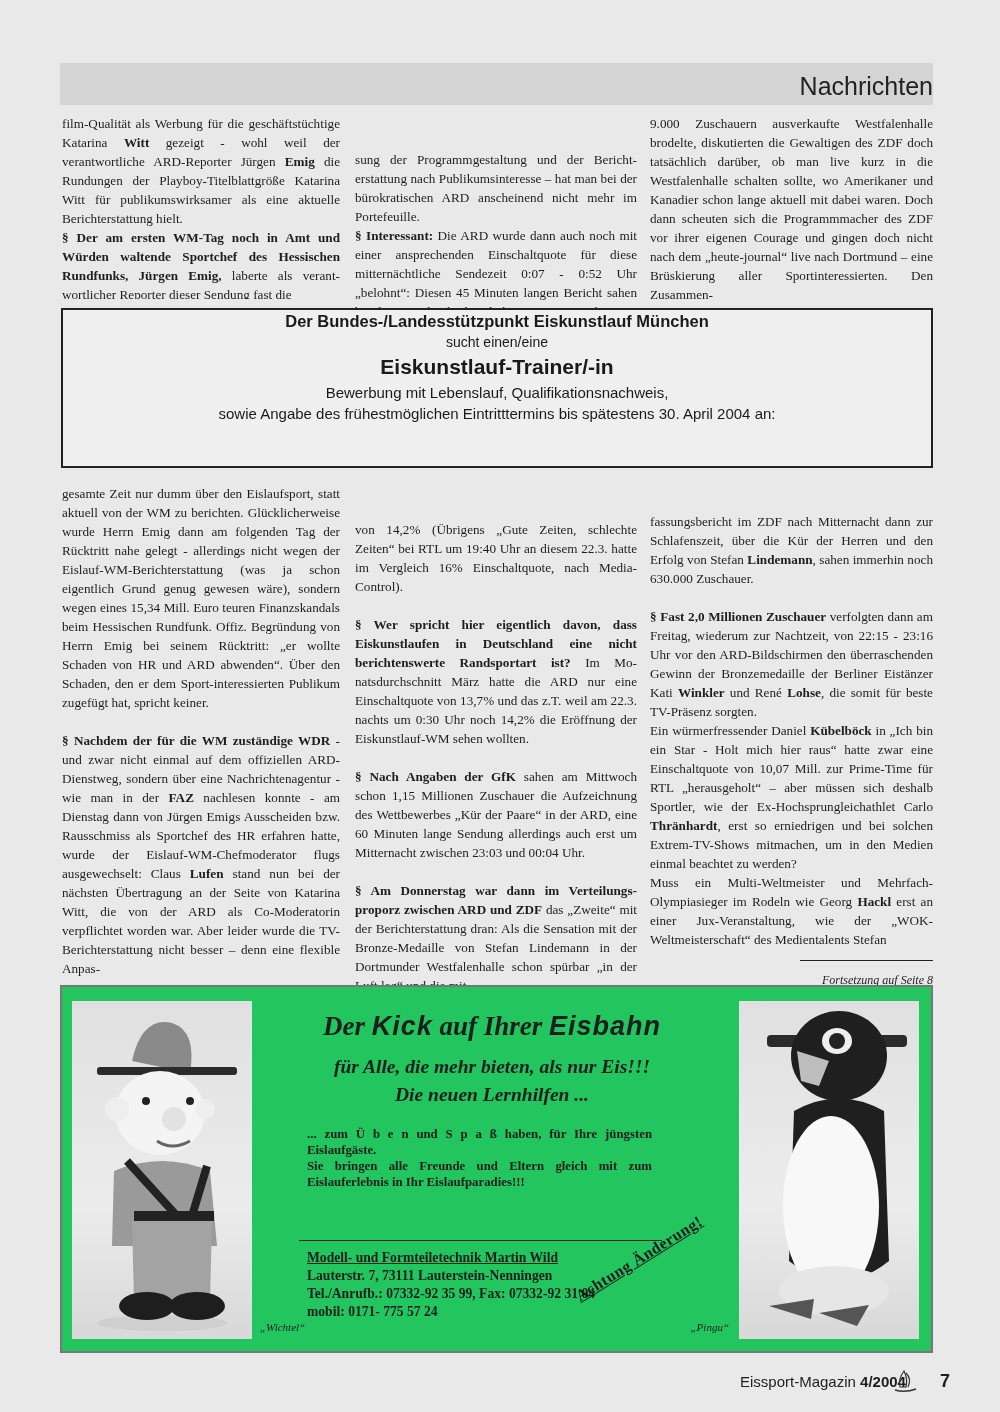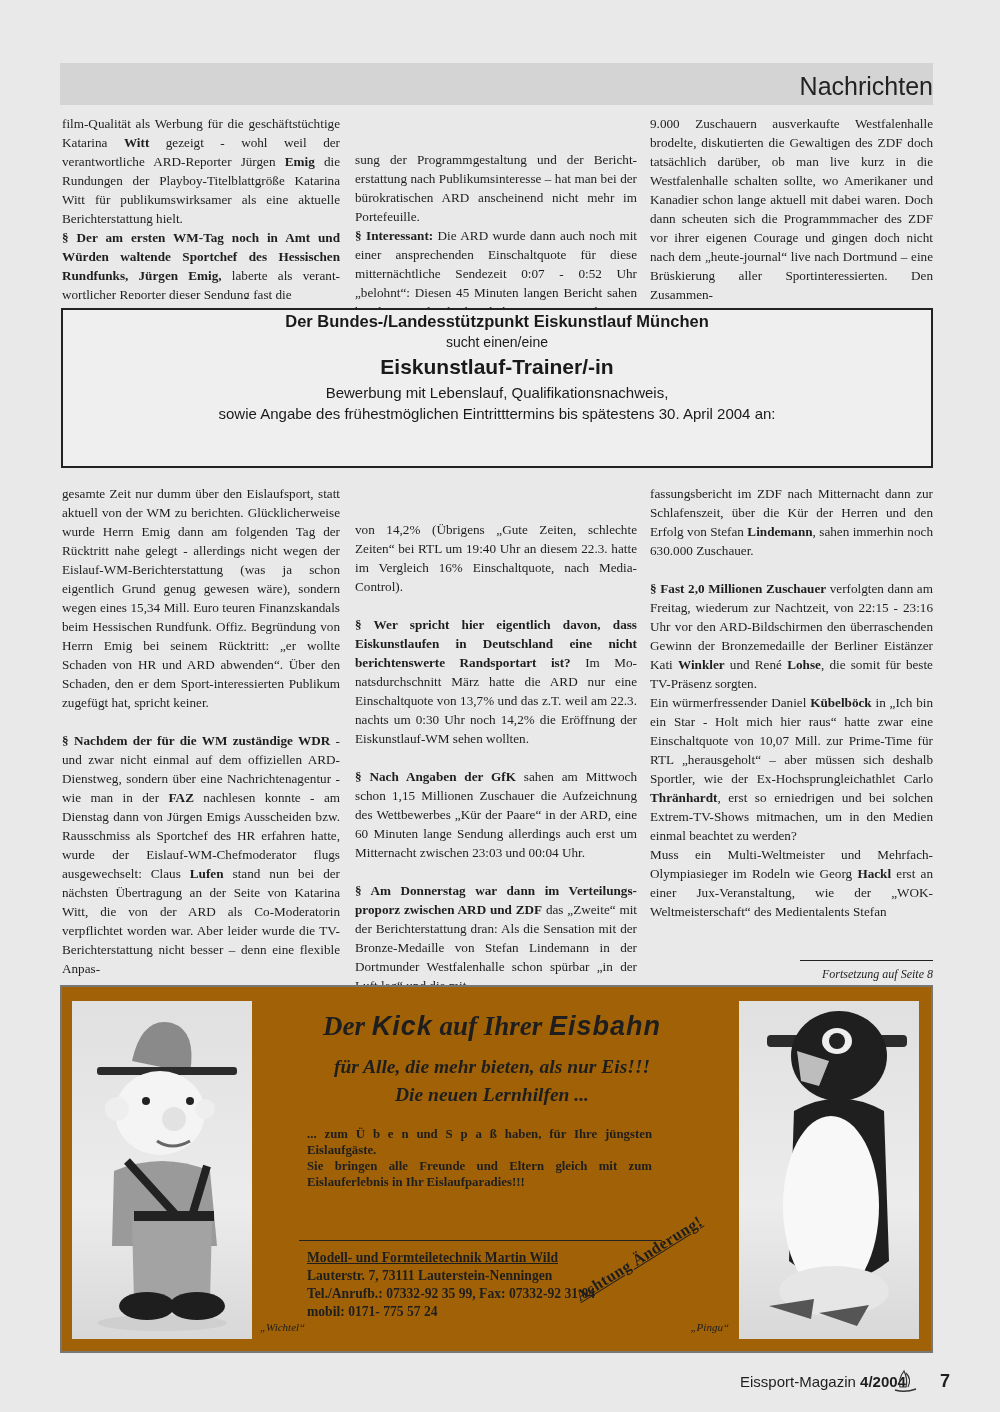--- a/index.html
+++ b/index.html
@@ -42,28 +42,28 @@
     font-family: "Liberation Sans", sans-serif;
     color: #1a1a1a;
   }
   .job-ad .l1 { font-size: 16.5px; font-weight: bold; line-height: 22px; }
   .job-ad .l2 { font-size: 14px; line-height: 20px; }
   .job-ad .l3 { font-size: 21px; font-weight: bold; line-height: 30px; }
   .job-ad .l4 { font-size: 15px; line-height: 21px; }
 
   .continued {
     position: absolute; left: 800px; top: 960px; width: 133px;
-    border-top: 1.5px solid #222; padding-top: 6px;
+    border-top: 1.5px solid #222; padding-top: 12px;
     font-style: italic; font-size: 12px; text-align: right;
   }
 
   .product-ad {
     position: absolute; left: 60px; top: 985px; width: 873px; height: 368px;
     border: 2px solid #777;
-    background: #a16207;
+    background: #22c55e;
     box-sizing: border-box;
   }
   .photo {
     position: absolute; top: 14px; width: 180px; height: 338px;
     background: linear-gradient(180deg, #e0e0e0, #ececec 60%, #d8d8d8);
   }
   .photo.left { left: 10px; }
   .photo.right { right: 12px; }
   .photo svg { width: 100%; height: 100%; display: block; }
 
@@ -129,21 +129,21 @@
 <div class="col c1 bot">
   <p>gesamte Zeit nur dumm über den Eislaufsport, statt aktuell von der WM zu berichten. Glücklicherweise wurde Herrn Emig dann am folgenden Tag der Rücktritt nahe gelegt - allerdings nicht wegen der Eislauf-WM-Be­richterstattung (was ja schon eigentlich Grund genug gewesen wäre), sondern wegen eines 15,34 Mill. Euro teuren Finanzskandals beim Hessischen Rundfunk. Offiz. Begründung von Herrn Emig bei seinem Rücktritt: „er wollte Schaden von HR und ARD abwenden“. Über den Schaden, den er dem Sport-interessierten Publikum zugefügt hat, spricht keiner.</p>
   <p class="gap"><b>§ Nachdem der für die WM zuständige WDR</b> - und zwar nicht einmal auf dem offiziellen ARD-Dienstweg, sondern über eine Nachrich­tenagentur - wie man in der <b>FAZ</b> nachlesen konnte - am Dienstag dann von Jürgen Emigs Ausscheiden bzw. Rausschmiss als Sportchef des HR erfahren hatte, wurde der Eislauf-WM-Chefmoderator flugs ausgewechselt: Claus <b>Lufen</b> stand nun bei der nächsten Übertragung an der Seite von Katarina Witt, die von der ARD als Co-Moderatorin verpflichtet worden war. Aber leider wurde die TV-Berichterstat­tung nicht besser – denn eine flexible Anpas-</p>
 </div>
 <div class="col c2 bot">
   <p>von 14,2% (Übrigens „Gute Zeiten, schlechte Zeiten“ bei RTL um 19:40 Uhr an diesem 22.3. hatte im Vergleich 16% Einschaltquote, nach Media-Control).</p>
   <p class="gap"><b>§ Wer spricht hier eigentlich davon, dass Eiskunstlaufen in Deutschland eine nicht berichtenswerte Randsportart ist?</b> Im Mo­natsdurchschnitt März hatte die ARD nur eine Einschaltquote von 13,7% und das z.T. weil am 22.3. nachts um 0:30 Uhr noch 14,2% die Eröffnung der Eiskunstlauf-WM sehen woll­ten.</p>
   <p class="gap"><b>§ Nach Angaben der GfK</b> sahen am Mittwoch schon 1,15 Millionen Zuschauer die Aufzeich­nung des Wettbewerbes „Kür der Paare“ in der ARD, eine 60 Minuten lange Sendung allerdings auch erst um Mitternacht zwischen 23:03 und 00:04 Uhr.</p>
   <p class="gap"><b>§ Am Donnerstag war dann im Verteilungs­proporz zwischen ARD und ZDF</b> das „Zwei­te“ mit der Berichterstattung dran: Als die Sensation mit der Bronze-Medaille von Stefan Lindemann in der Dortmunder Westfalenhalle schon spürbar „in der Luft lag“ und die mit</p>
 </div>
-<div class="col c3 bot" style="height:470px;">
+<div class="col c3 bot" style="height:470px;margin-top:28px;">
   <p>fassungsbericht im ZDF nach Mitternacht dann zur Schlafenszeit, über die Kür der Herren und den Erfolg von Stefan <b>Lindemann</b>, sahen immerhin noch 630.000 Zuschauer.</p>
   <p class="gap"><b>§ Fast 2,0 Millionen Zuschauer</b> verfolgten dann am Freitag, wiederum zur Nachtzeit, von 22:15 - 23:16 Uhr vor den ARD-Bildschirmen den überraschenden Gewinn der Bronzeme­daille der Berliner Eistänzer Kati <b>Winkler</b> und René <b>Lohse</b>, die somit für beste TV-Präsenz sorgten.</p>
   <p>Ein würmerfressender Daniel <b>Kübelböck</b> in „Ich bin ein Star - Holt mich hier raus“ hatte zwar eine Einschaltquote von 10,07 Mill. zur Prime-Time für RTL „herausgeholt“ – aber müssen sich deshalb Sportler, wie der Ex-Hochsprungleichathlet Carlo <b>Thränhardt</b>, erst so erniedrigen und bei solchen Extrem-TV-Shows mitmachen, um in den Medien einmal beachtet zu werden?</p>
   <p>Muss ein Multi-Weltmeister und Mehrfach-Olympiasieger im Rodeln wie Georg <b>Hackl</b> erst an einer Jux-Veranstaltung, wie der „WOK-Weltmeisterschaft“ des Medientalents Stefan</p>
 </div>
 
 <div class="continued">Fortsetzung auf Seite 8</div>
 
 <div class="product-ad">
   <div class="photo left">

